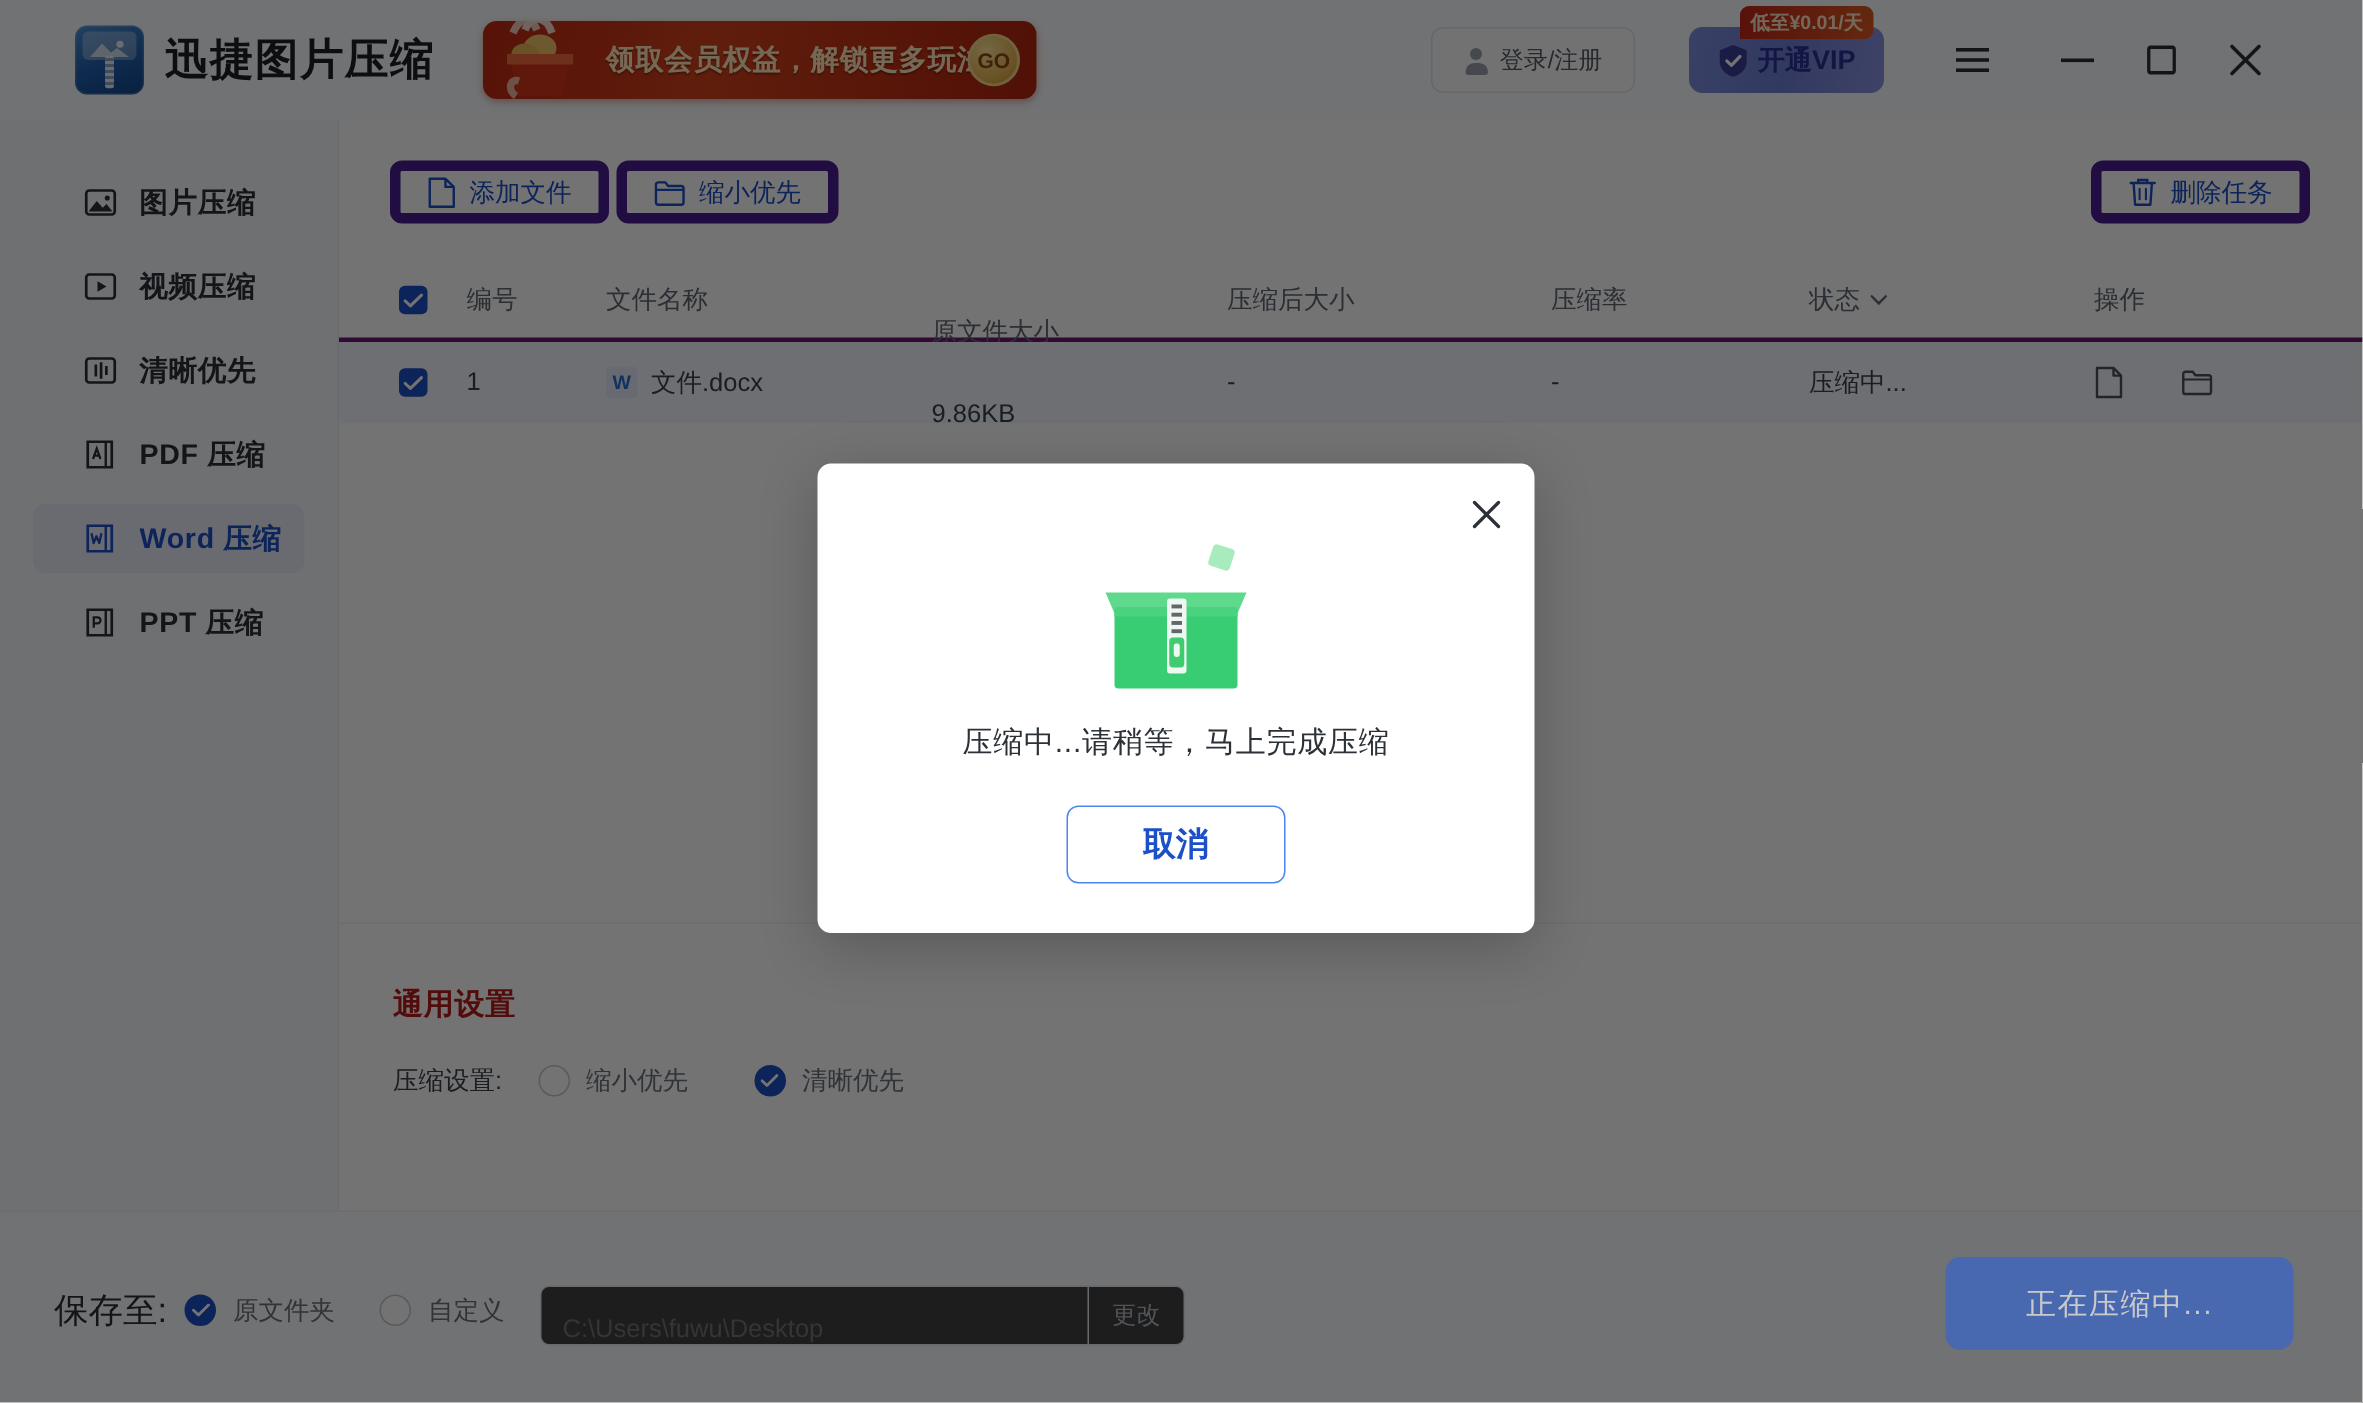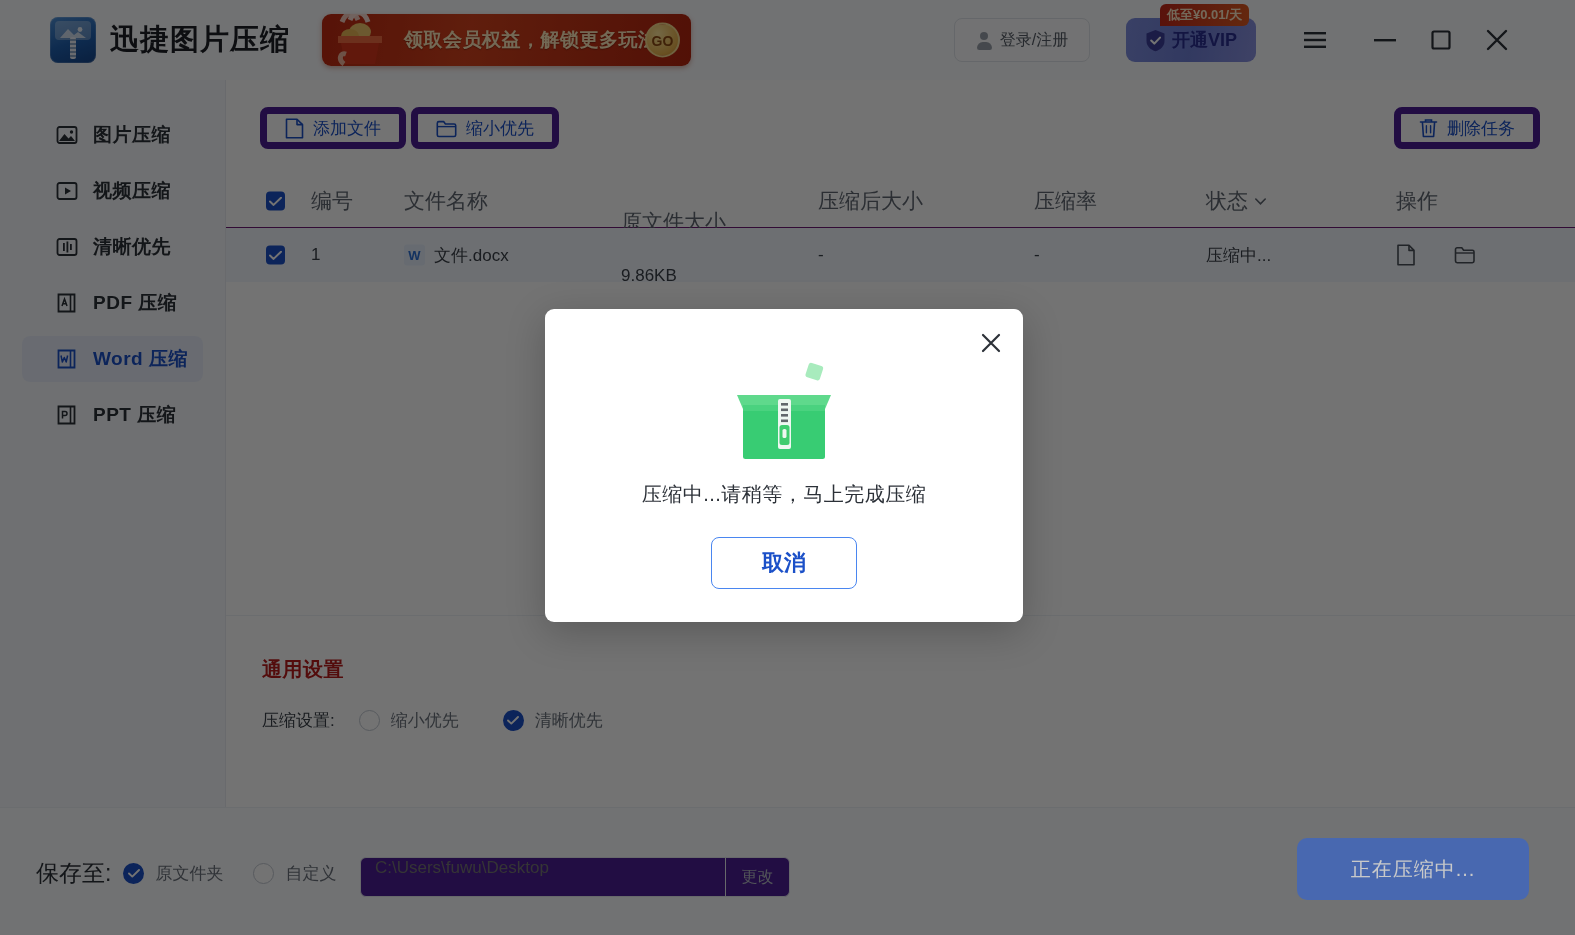--- a/index.html
+++ b/index.html
@@ -162,22 +162,22 @@
     display: flex; align-items: center; justify-content: center; gap: 9px;
     color: #1b50c8; font-size: 17px; cursor: pointer; padding: 0 18px;
   }
   .tbtn.addfile { left: 34px; }
   .tbtn.addfolder { left: 185px; }
   .tbtn.delete { left: 1168px; }
 
   
   .thead {
     position: absolute; left: 0; top: 95px; width: 1349px; height: 53px;
-    border-bottom: 1px solid #701a75;
-    color: #606771; font-size: 21px; text-decoration: underline;
+    border-bottom: 3px solid #701a75;
+    color: #606771; font-size: 17px; text-decoration: underline;
   }
   .thead > div, .trow > div { position: absolute; top: 50%; transform: translateY(-50%); }
   .trow {
     position: absolute; left: 0; top: 148px; width: 1349px; height: 54px;
     background: #f2f6fd;
     color: #3b4149; font-size: 17px;
   }
   .c-check { left: 40px !important; }
   .c-num   { left: 85px; }
   .c-name  { left: 178px; display: flex; align-items: center; gap: 9px; }
@@ -226,21 +226,21 @@
   
   .bottombar {
     position: absolute; left: 0; top: 807px; width: 1575px; height: 128px;
     background: #fbfcfe; border-top: 1px solid #eef1f5;
   }
   .save-row { position: absolute; left: 36px; top: 50px; display: flex; align-items: center; }
   .save-lab { font-size: 23px; color: #2c3138; margin-right: 12px; }
   .path-box {
     position: absolute; left: 360px; top: 49px;
     width: 430px; height: 40px; border: 1px solid #e4e8ee; border-radius: 6px;
-    display: flex; align-items: flex-start; background: #4c1d95;
+    display: flex; align-items: flex-end; background: #404040;
   }
   .path-input {
     flex: 1; border: none; outline: none; background: transparent;
     font-size: 17px; color: #9aa1ab; padding-left: 14px;
     font-family: "Liberation Sans", sans-serif;
   }
   .path-change {
     width: 64px; height: 100%; border-left: 1px solid #e4e8ee;
     display: flex; align-items: center; justify-content: center;
     font-size: 16px; color: #b4bac3; cursor: pointer;

